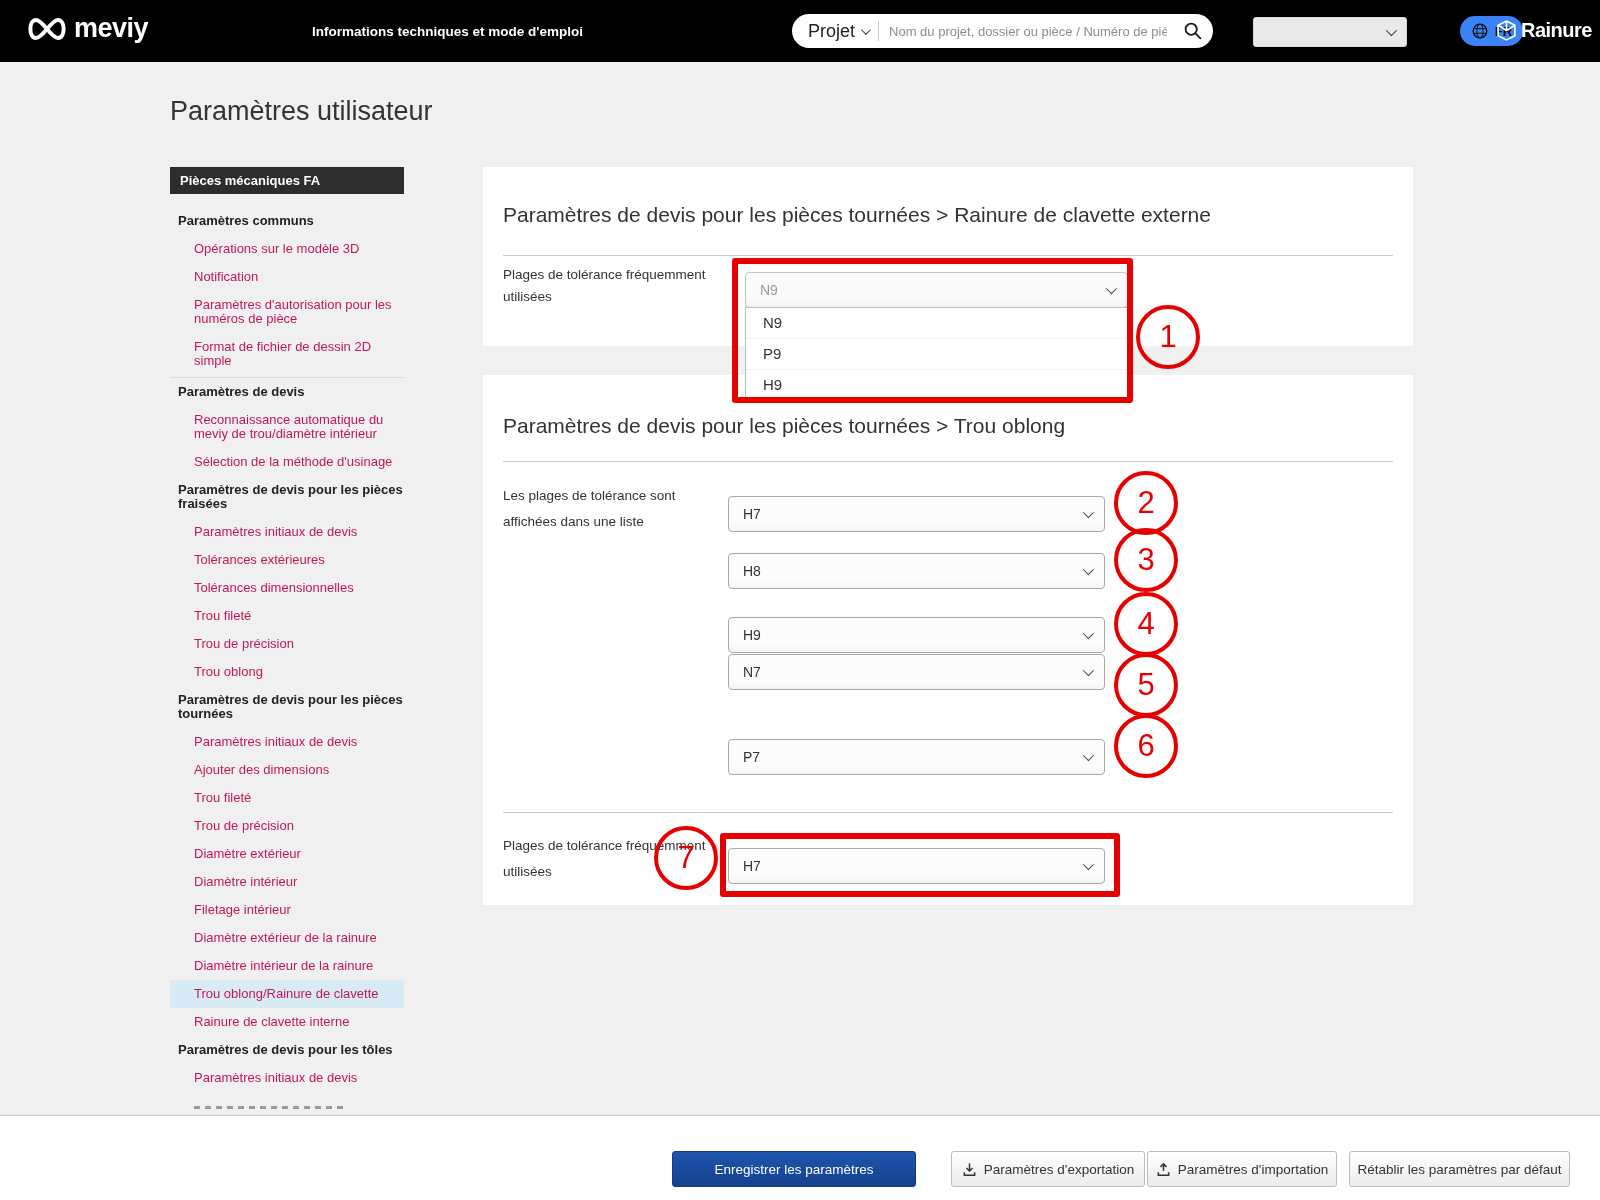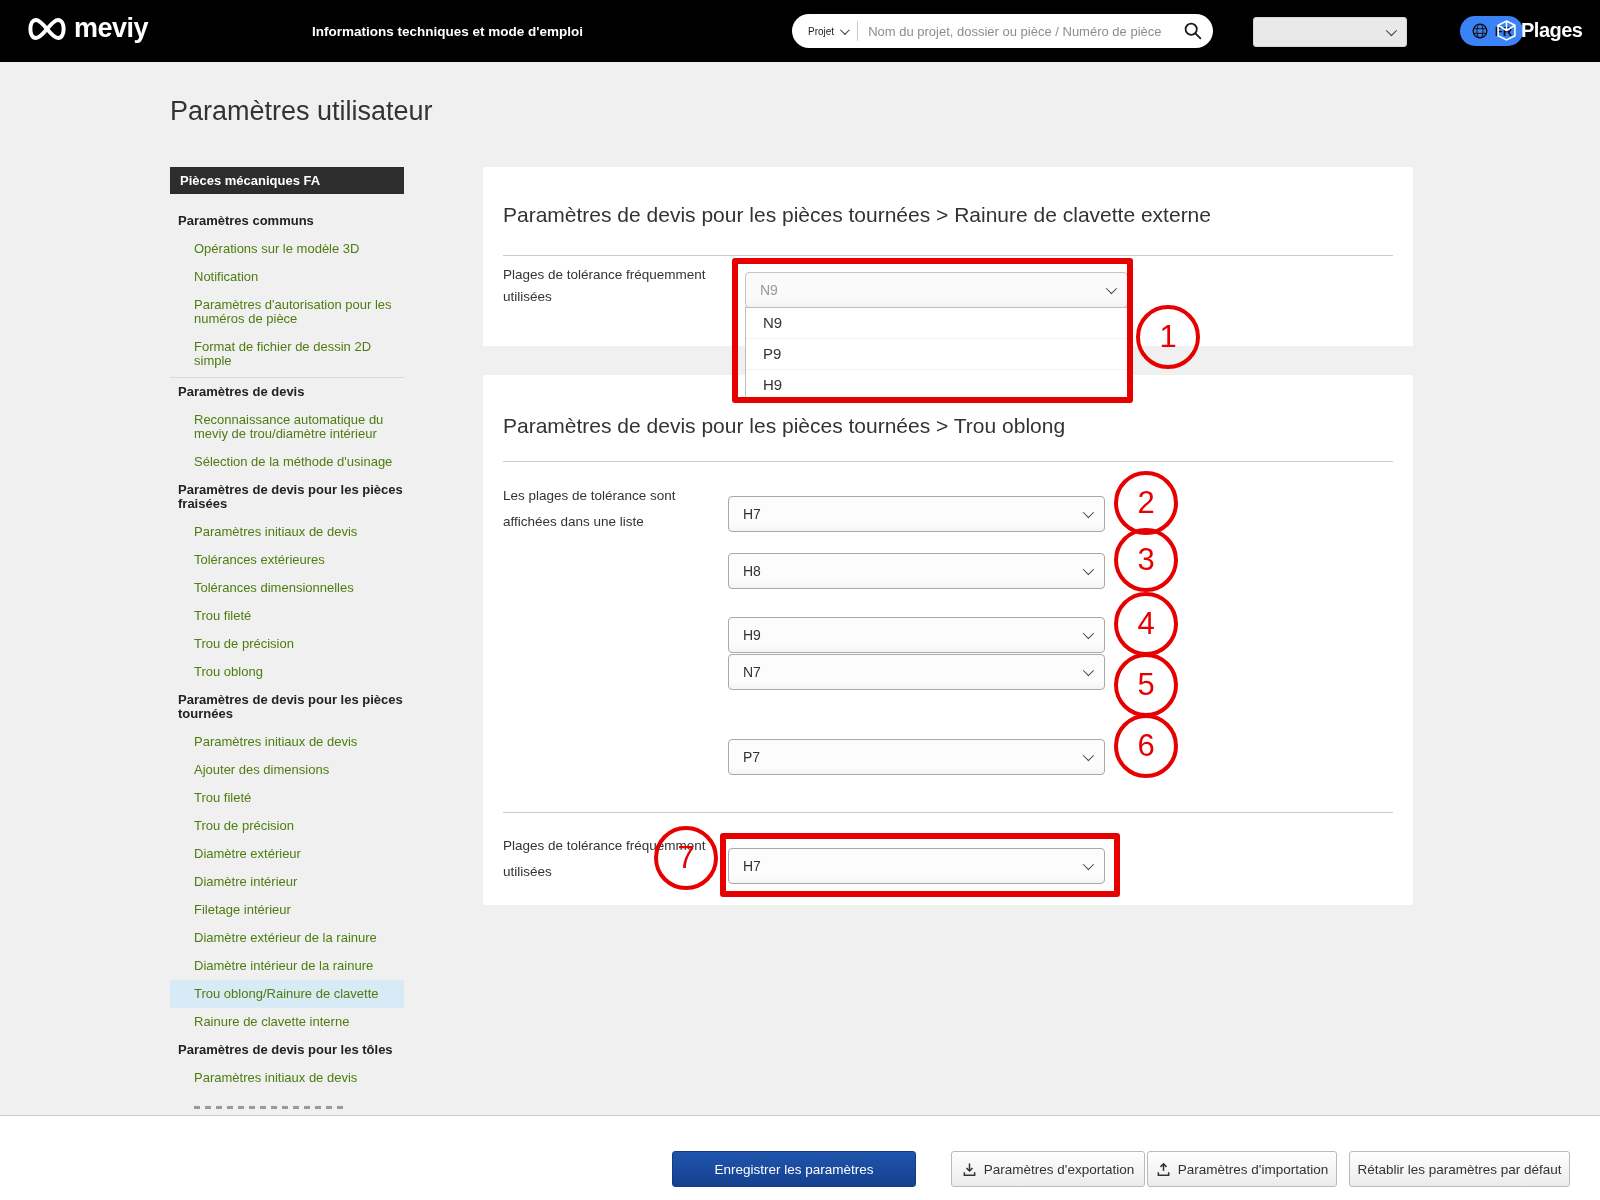--- a/index.html
+++ b/index.html
@@ -11,36 +11,36 @@
   }
   
   .topbar{position:absolute;left:0;top:0;width:1600px;height:62px;background:#000;}
   .brand{position:absolute;left:24px;top:13px;display:flex;align-items:center;gap:4px;cursor:pointer;}
   .brand-word{color:#fff;font-size:27px;font-weight:bold;letter-spacing:-0.5px;}
   .topnav{position:absolute;top:0;height:62px;display:flex;align-items:center;color:#fff;font-size:13.5px;font-weight:bold;}
   .nav1{left:157px;}
   .nav2{left:312px;}
   .chev{display:inline-block;width:7px;height:7px;border-right:1.6px solid currentColor;border-bottom:1.6px solid currentColor;transform:rotate(45deg) translateY(-2px);margin-left:7px;}
   .searchpill{position:absolute;left:792px;top:14px;width:421px;height:34px;background:#fff;border-radius:17px;display:flex;align-items:center;}
-  .search-scope{display:flex;align-items:center;height:20px;padding:0 10px 0 16px;border-right:1px solid #ccc;font-size:10px;color:#222;cursor:pointer;white-space:nowrap;}
+  .search-scope{display:flex;align-items:center;height:20px;padding:0 10px 0 16px;border-right:1px solid #ccc;font-size:18px;color:#222;cursor:pointer;white-space:nowrap;}
   .search-scope .chev{width:6px;height:6px;border-color:#333;margin-left:6px;}
   .searchpill input{flex:1;border:none;outline:none;font-size:13px;color:#333;padding:0 6px 0 10px;background:transparent;font-family:inherit;}
   .searchpill input::placeholder{color:#8d8d8d;}
   .search-btn{width:40px;height:34px;display:flex;align-items:center;justify-content:center;cursor:pointer;}
   .hdr-select{position:absolute;left:1253px;top:17px;width:152px;height:28px;background:#e9e9e9;border:1px solid #d6d6d6;border-radius:3px;cursor:pointer;}
   .hdr-select .chev{position:absolute;right:12px;top:10px;border-color:#333;}
   .lang-pill{position:absolute;left:1460px;top:16px;width:63px;height:30px;background:#3b82f6;border-radius:15px;display:flex;align-items:center;justify-content:center;gap:6px;font-size:13px;font-weight:bold;color:#111;cursor:pointer;}
   .misumi{position:absolute;left:1497px;top:19px;display:flex;align-items:center;gap:5px;color:#fff;font-size:20px;font-weight:bold;letter-spacing:-0.5px;}
   
   .page-title{position:absolute;left:170px;top:96px;font-size:27px;color:#333;}
   
   .sidebar{position:absolute;left:170px;top:167px;width:234px;height:948px;overflow:hidden;}
   .sb-head{height:27px;line-height:27px;background:#2d2d2d;color:#fff;font-size:13px;font-weight:bold;padding-left:10px;cursor:pointer;}
   .sb-list{padding-top:13px;}
-  .sb-row{font-size:13px;line-height:14px;padding:7px 0 7px 24px;color:#4d7c0f;cursor:pointer;}
+  .sb-row{font-size:13px;line-height:14px;padding:7px 0 7px 24px;color:#be185d;cursor:pointer;}
   .sb-section{font-weight:bold;color:#222;padding-left:8px;}
   .sb-active{background:#d8eaf5;}
   .sb-div{border-top:1px solid #d9d9d9;margin:2px 0 0 0;height:0;}
   .sb-cut{height:12px;margin-top:14px;overflow:hidden;}
   .sb-cut-smudge{margin-left:24px;width:150px;height:3px;background:repeating-linear-gradient(90deg,#9a9a9a 0 6px,transparent 6px 11px);}
   
   .card{position:absolute;left:483px;width:930px;background:#fff;}
   .card1{top:167px;height:179px;}
   .card2{top:375px;height:530px;}
   .sec-title{position:absolute;left:20px;font-size:21px;color:#333;white-space:nowrap;}
@@ -110,21 +110,21 @@
       <line x1="2.6" y1="7.4" x2="17.4" y2="7.4" stroke="#111" stroke-width="1.1"></line>
       <line x1="2.6" y1="12.6" x2="17.4" y2="12.6" stroke="#111" stroke-width="1.1"></line>
     </svg>
     <span>FR</span>
   </div>
 
   <div class="misumi">
     <svg width="19" height="21" viewBox="0 0 18 20">
       <path d="M9 1 L17 5 L17 15 L9 19 L1 15 L1 5 Z M9 1 L9 10 M1 5 L9 10 L17 5" fill="none" stroke="#fff" stroke-width="1.5"></path>
     </svg>
-    <span>Plages</span>
+    <span>Rainure</span>
   </div>
 </div>
 
 <div class="page-title">Paramètres utilisateur</div>
 
 <div class="sidebar">
   <div class="sb-head">Pièces mécaniques FA</div>
   <div class="sb-list">
     <div class="sb-row sb-section">Paramètres communs</div>
     <div class="sb-row">Opérations sur le modèle 3D</div>

